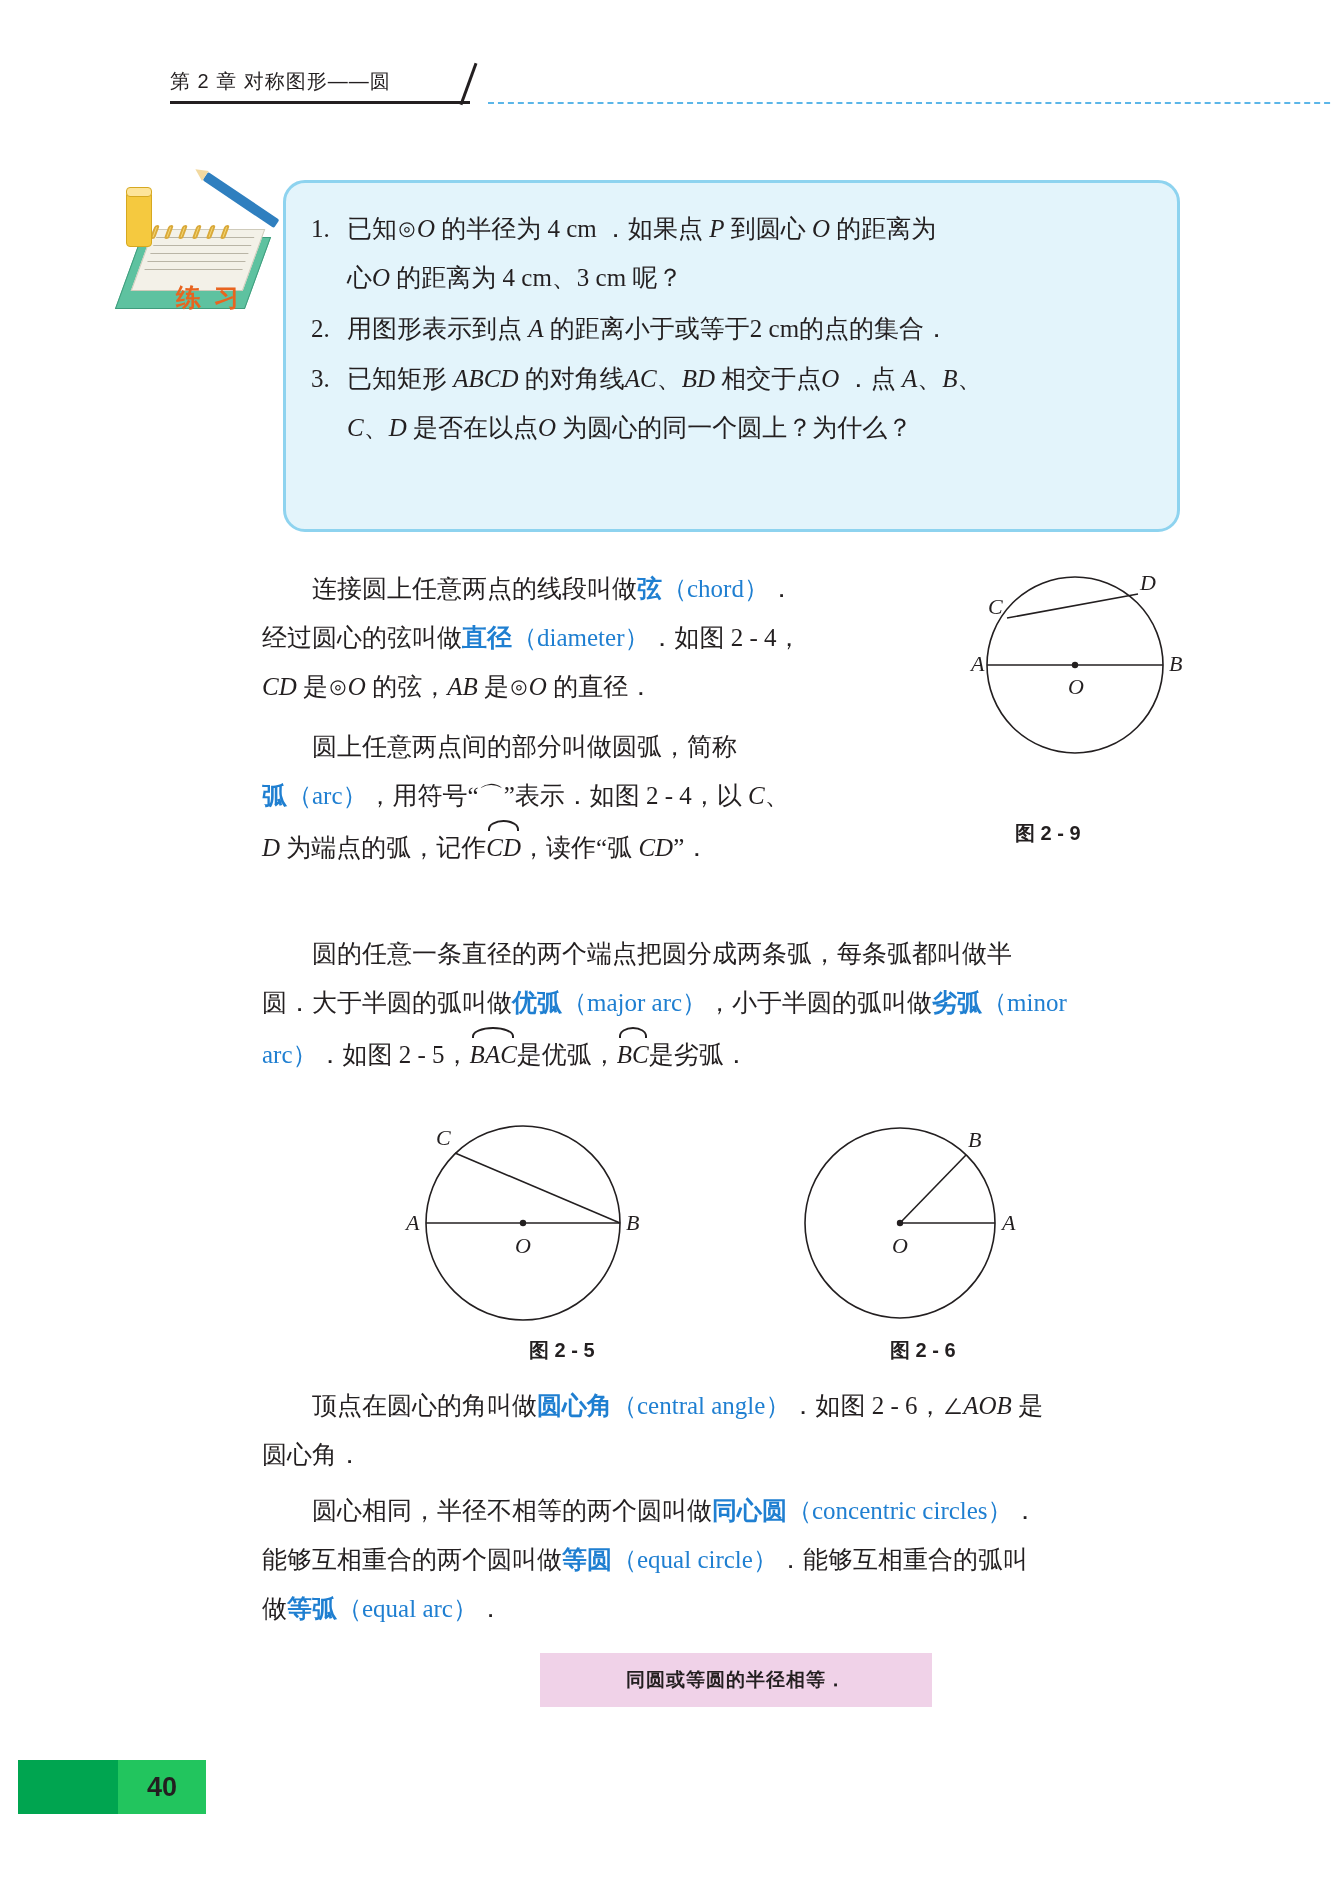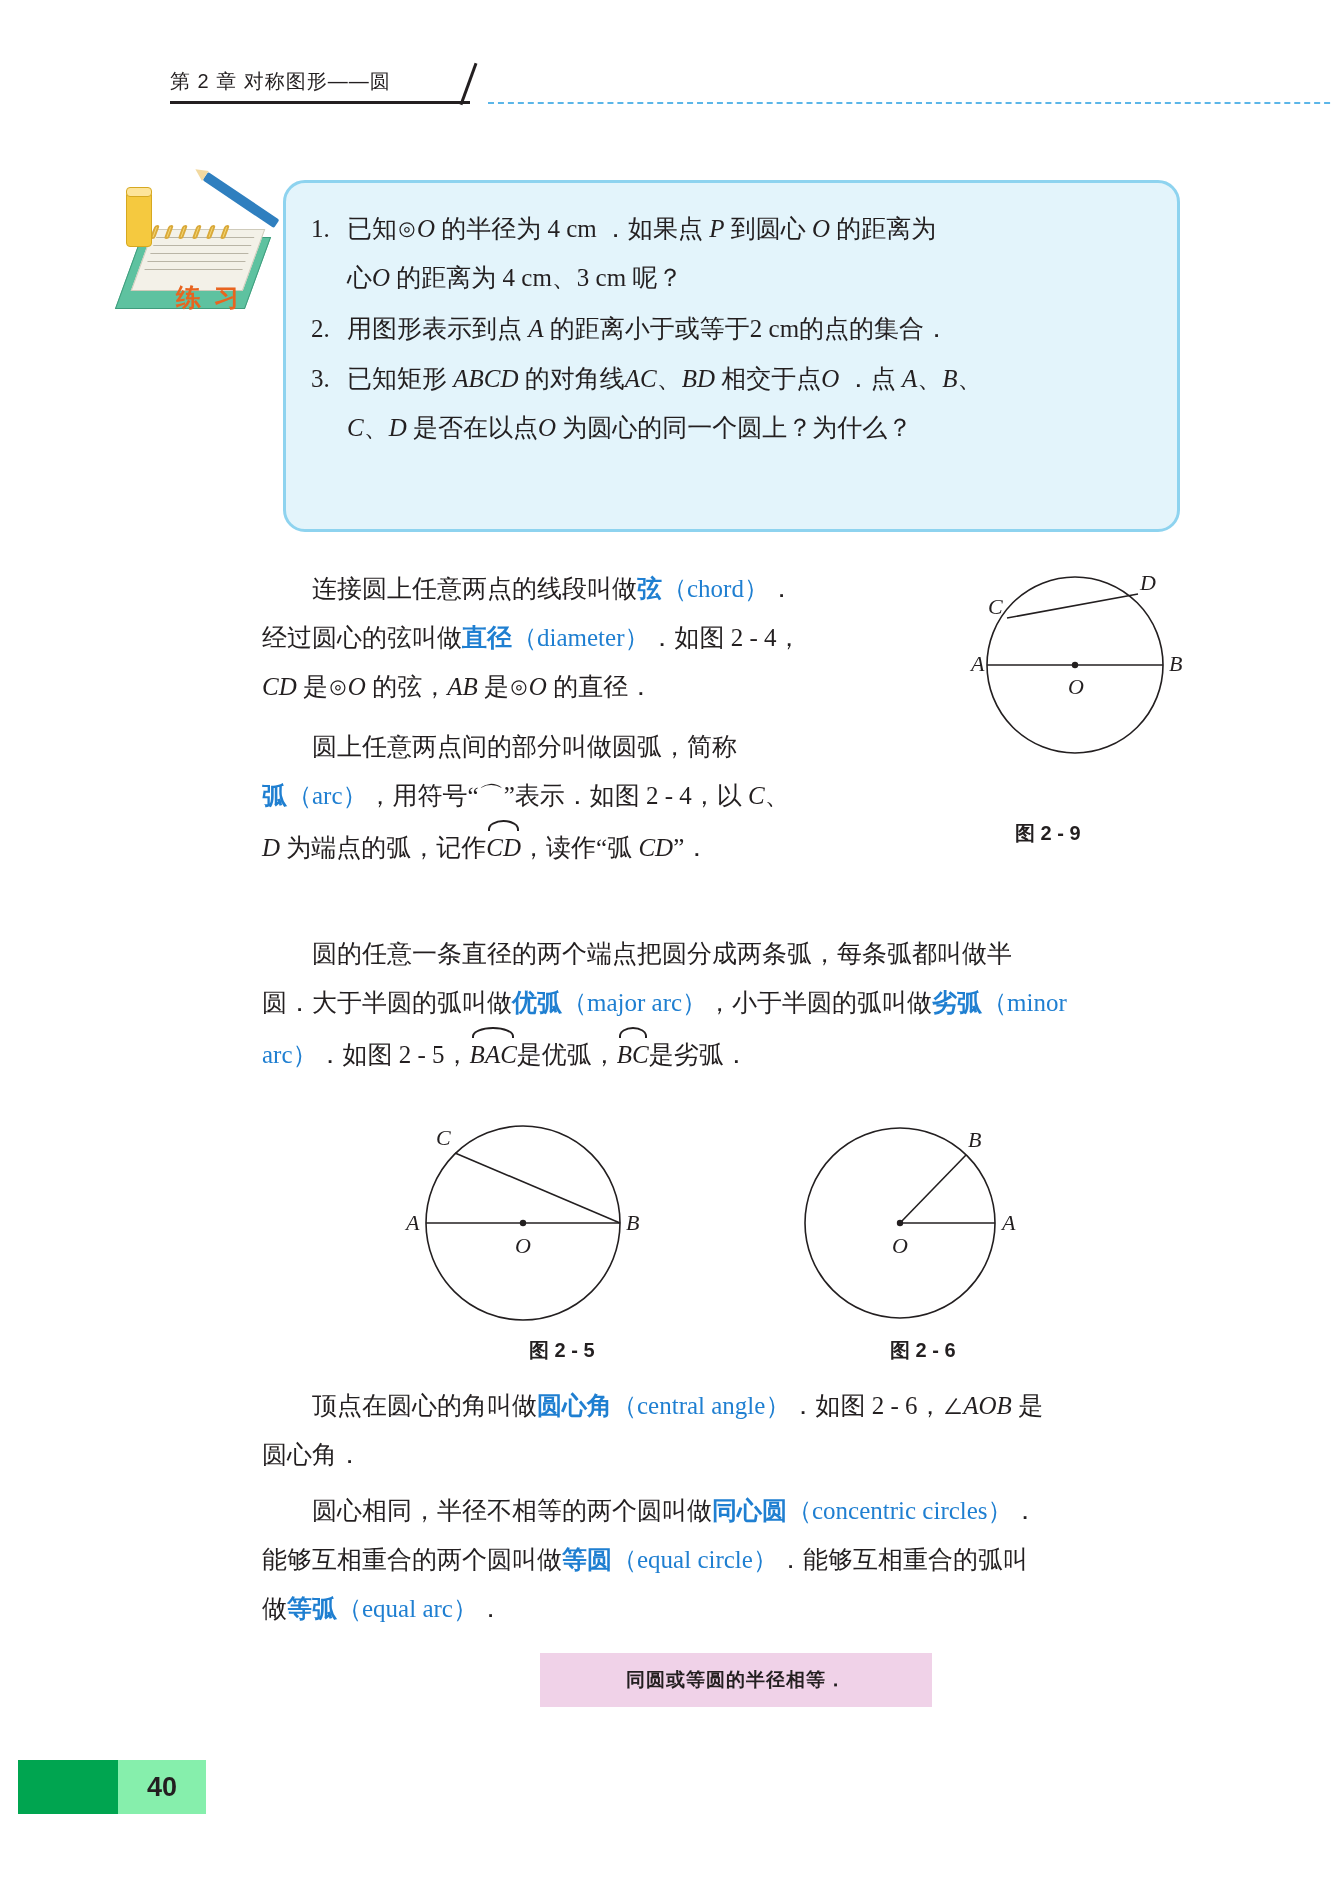--- a/index.html
+++ b/index.html
@@ -154,21 +154,21 @@
     font-size:19px; font-weight:bold; color:#231f20; letter-spacing:1px;
   }
 
   
   .footer-bar {
     position:absolute; left:18px; top:1760px; width:100px; height:54px;
     background:#00a550;
   }
   .footer-num {
     position:absolute; left:118px; top:1760px; width:88px; height:54px;
-    background:#86efac;
+    background:#22c55e;
     display:flex; align-items:center; justify-content:center;
     font-family:"Liberation Sans", sans-serif;
     font-size:27px; font-weight:bold; color:#231f20;
   }
 </style>
 </head>
 <body>
 
 <div class="page">
 

